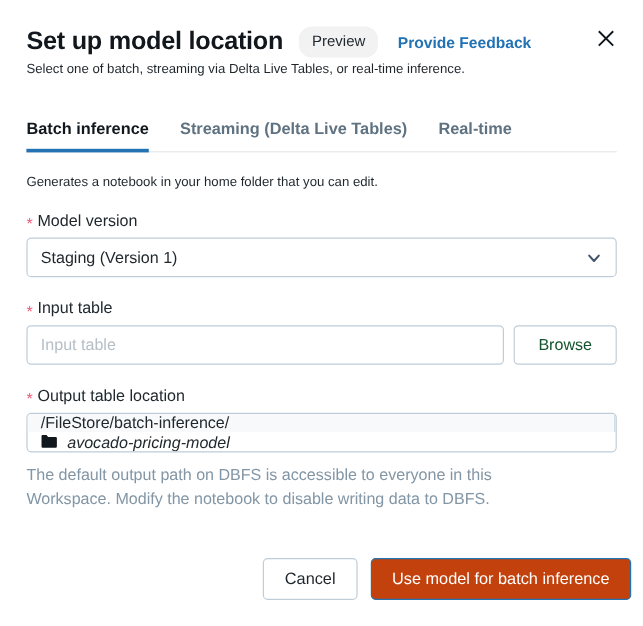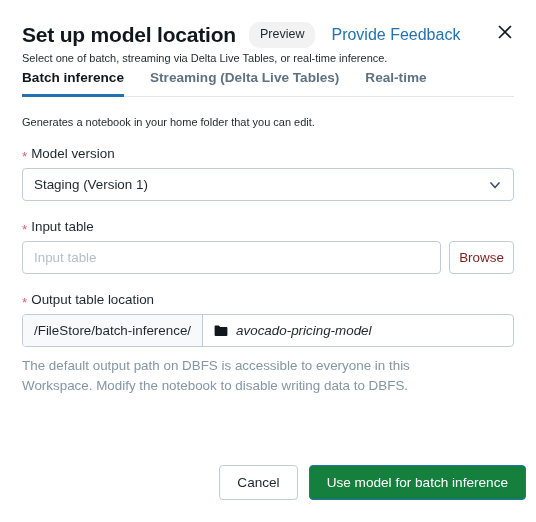--- a/index.html
+++ b/index.html
@@ -45,22 +45,22 @@
     color: #1f272d;
     font-size: 12.5px;
     line-height: 1;
     padding: 6px 11px 7px;
     border-radius: 11px;
     white-space: nowrap;
   }
   .feedback-link {
     margin-left: 16px;
     color: #2272b4;
-    font-size: 16px;
-    font-weight: normal;
+    font-size: 13px;
+    font-weight: bold;
     text-decoration: none;
     white-space: nowrap;
     cursor: pointer;
   }
   .close-btn {
     position: absolute;
     top: 21px;
     right: 20px;
     width: 22px;
     height: 22px;
@@ -76,21 +76,21 @@
 
   
   .intro {
     font-size: 11px;
     color: #1f272d;
     line-height: 1.4;
   }
 
   
   .tabs {
-    margin-top: 4px;
+    margin-top: 34px;
     display: flex;
     align-items: flex-end;
     gap: 26px;
     border-bottom: 1px solid #e4e7e9;
     position: relative;
   }
   .tab {
     font-size: 13.6px;
     color: #5f7281;
     font-weight: bold;
@@ -167,42 +167,43 @@
     padding: 0 11px;
     font-size: 13.4px;
     font-family: "Liberation Sans", sans-serif;
     color: #1f272d;
     box-sizing: border-box;
     outline: none;
   }
   .text-input::placeholder { color: #b5bfc7; }
 
   .browse-btn {
-    width: 65px;
+    width: 86px;
     height: 33px;
     border: 1px solid #c0cdd8;
     border-radius: 4px;
     background: #ffffff;
     font-size: 13.4px;
     font-family: "Liberation Sans", sans-serif;
-    color: #7f1d1d;
+    color: #14532d;
     cursor: pointer;
     box-sizing: border-box;
   }
 
   .input-group {
     display: flex;
     align-items: stretch;
     width: 100%;
     height: 33px;
     border: 1px solid #c0cdd8;
     border-radius: 4px;
     overflow: hidden;
     background: #ffffff;
     box-sizing: border-box;
+    flex-direction: column;
   }
   .prefix {
     display: flex;
     align-items: center;
     padding: 0 11px;
     background: #f8f9fa;
     border-right: 1px solid #c0cdd8;
     font-size: 13.4px;
     color: #1f272d;
     white-space: nowrap;
@@ -245,21 +246,21 @@
     box-sizing: border-box;
     padding: 0 17px;
     white-space: nowrap;
   }
   .btn-secondary {
     background: #ffffff;
     border: 1px solid #c0cdd8;
     color: #1f272d;
   }
   .btn-primary {
-    background: #15803d;
+    background: #c2410c;
     border: 1px solid #2272b4;
     color: #ffffff;
   }
 </style>
 </head>
 <body>
 
 <div class="modal">
 
   <div class="header">

